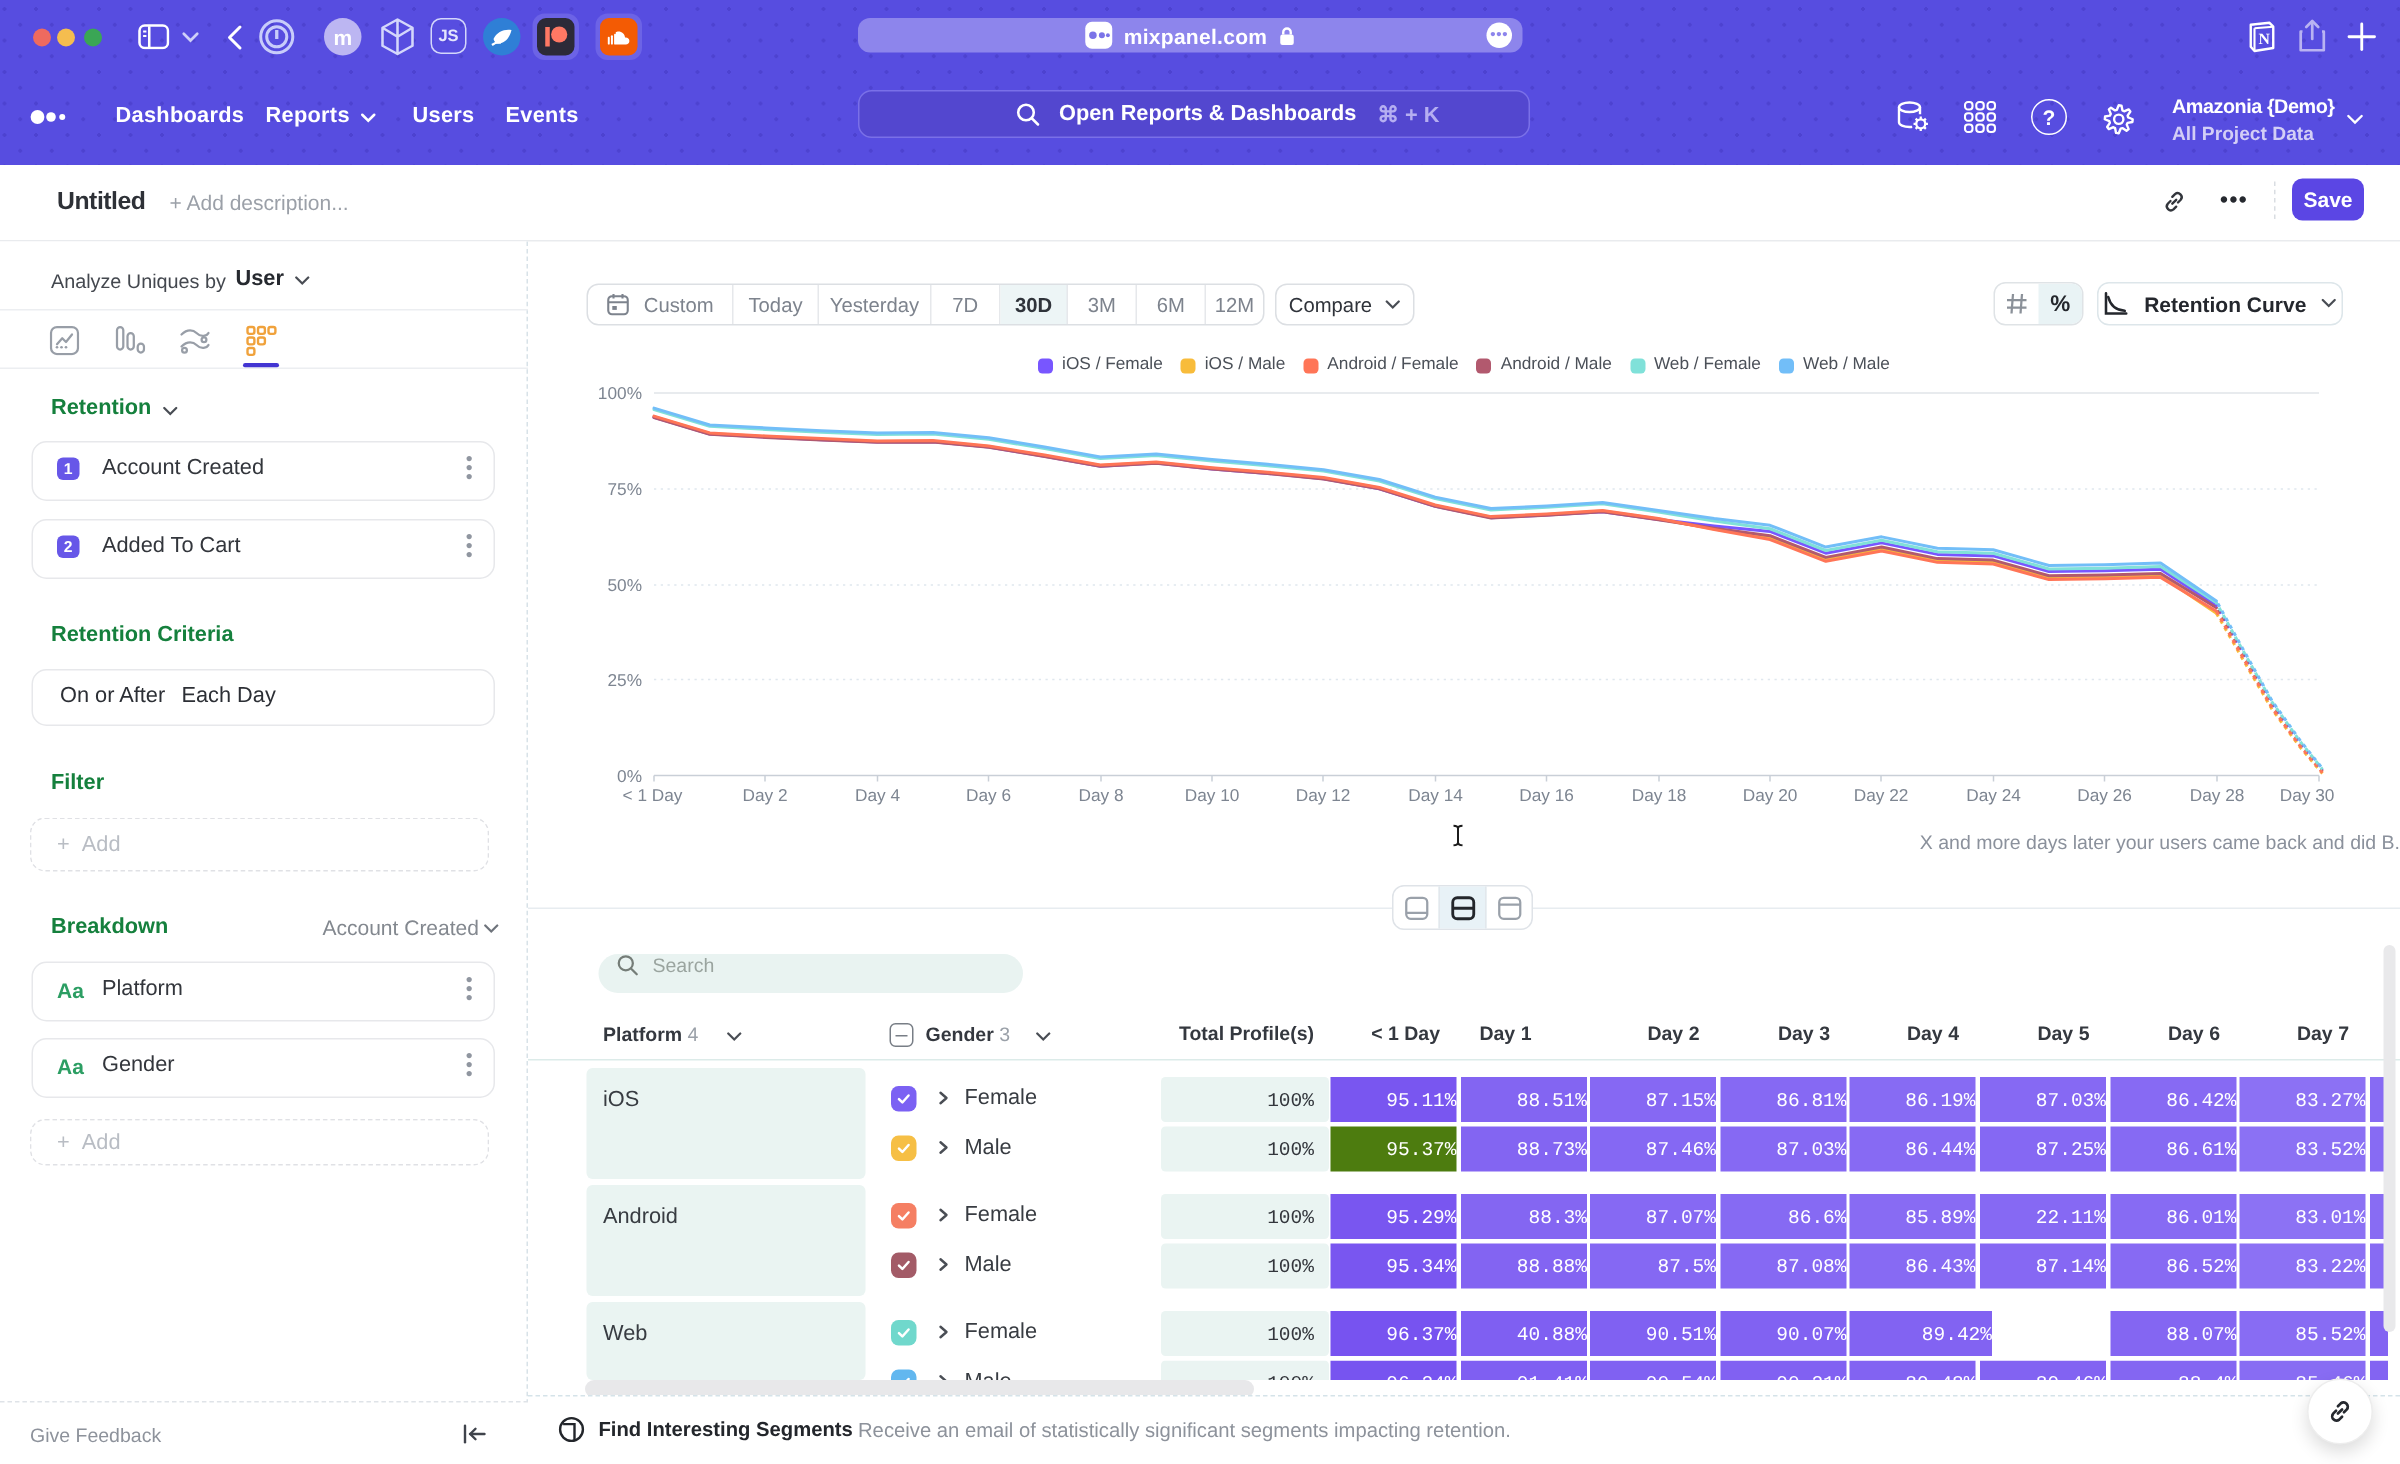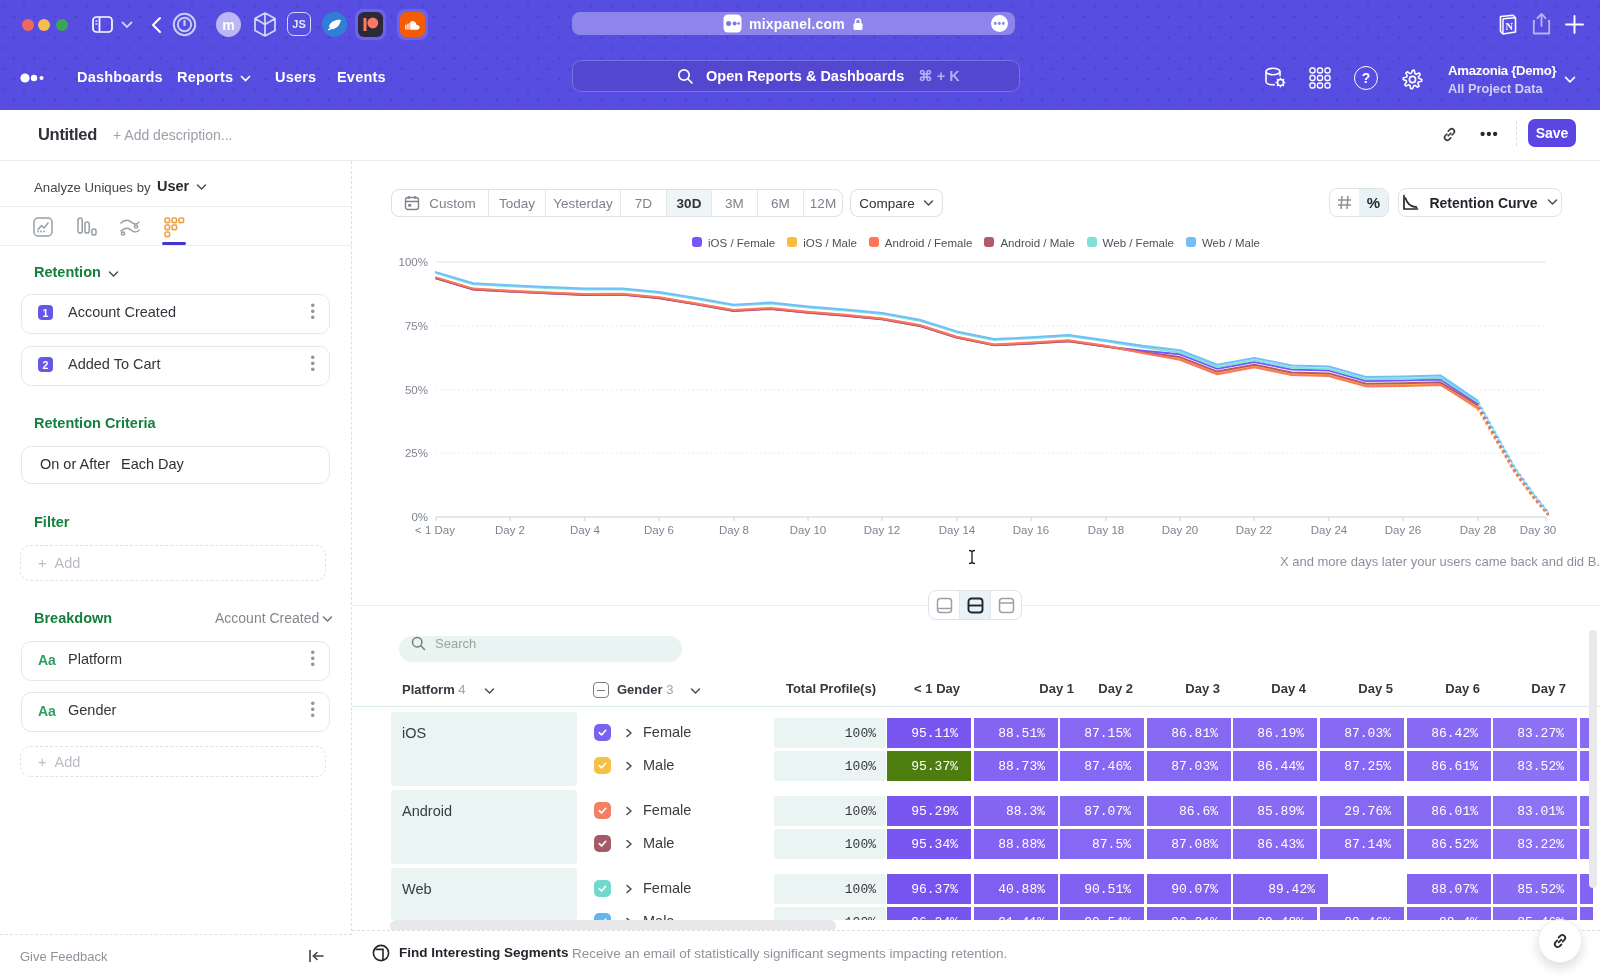--- a/index.html
+++ b/index.html
@@ -18,33 +18,33 @@
 .clab{position:absolute;left:46px;top:9px;font-size:14.5px;color:#33363c}
 .vdots{position:absolute;right:14px;top:8px;color:#9096a0;font-size:13px;letter-spacing:0;line-height:6px}
 .shead{position:absolute;left:34px;font-size:14.5px;font-weight:700;color:#15803d}
 .dadd{position:absolute;left:20px;width:306px;border:1px dashed #e0e1e5;border-radius:10px;color:#b9bdc4;font-size:14.5px;display:flex;align-items:center;padding-left:17px}
 .seg{position:absolute;left:391px;top:189px;height:28px;background:#fff;border:1px solid #dcdfe3;border-radius:8px;display:flex;align-items:stretch;overflow:hidden}
 .seg>div{display:flex;align-items:center;justify-content:center;font-size:13.5px;color:#7d838d;border-right:1px solid #e6e8eb}
 .seg>div:last-child{border-right:none}
 .btn{position:absolute;height:28px;background:#fff;border:1px solid #dcdfe3;border-radius:8px;display:flex;align-items:center;justify-content:center;font-size:13.5px;color:#2f333a}
 .ax{font-size:11.5px;fill:#7d8591;font-family:"Liberation Sans",sans-serif}
 .legend{position:absolute;left:352px;top:237px;width:1248px;display:flex;justify-content:center;gap:12px;font-size:11.5px;color:#4b5058}
-.litem{display:flex;align-items:flex-start;gap:6px}
+.litem{display:flex;align-items:flex-end;gap:6px}
 .sw{width:10px;height:10px;border-radius:3px;display:inline-block}
 .caption{position:absolute;left:352px;top:554px;width:1248px;text-align:right;font-size:13px;color:#8b919c}
 .toggles{position:absolute;left:928px;top:590px;width:94px;height:30px;background:#fff;border:1px solid #dfe3e8;border-radius:8px;display:flex}
 .toggles>div{flex:1;display:flex;align-items:center;justify-content:center}
 .searchbar{position:absolute;left:399px;top:636px;width:283px;height:26px;background:#e9f3f1;border-radius:13px;display:flex;align-items:flex-start;color:#9aa49f;font-size:13px}
 .hnum{font-size:13px;font-weight:700;color:#34383f;text-align:right;top:681px}
 .pblock{background:#eaf4f2;border-radius:4px}
 .plab{font-size:14.5px;color:#383c42}
 .glab{font-size:14.5px;color:#383c42}
 .cbx{width:17px;height:17px;border-radius:5px;display:flex;align-items:center;justify-content:center}
 .tcap{background:#eaf4f2;border-radius:3px;display:flex;align-items:center;justify-content:flex-end;padding-right:10px;font-family:"Liberation Mono",monospace;font-size:13px;color:#33363c}
-.dcell{display:flex;align-items:center;justify-content:flex-end;padding-right:13px;font-family:"Liberation Mono",monospace;font-size:13px;color:#fff}
+.dcell{display:flex;align-items:center;justify-content:flex-end;font-family:"Liberation Mono",monospace;font-size:13px;color:#fff}
 .botbar{position:absolute;left:352px;top:930px;width:1248px;height:46px;background:#fff;border-top:1px dashed #d5e3e9}
 .sfoot{position:absolute;left:0;top:934px;width:352px;height:42px;background:#fff;border-top:1px dashed #dfe3e8}
 .hsb{position:absolute;left:390px;top:920px;width:446px;height:12px;border-radius:6px;background:#e8e8ea}
 .vsb{position:absolute;left:1589px;top:630px;width:8px;height:258px;border-radius:4px;background:#e9e9eb}
 .fab{position:absolute;left:1538px;top:919px;width:44px;height:44px;border-radius:50%;background:#fff;border:1px solid #ededed;box-shadow:0 5px 12px rgba(0,0,0,.14);display:flex;align-items:center;justify-content:center}
 </style></head><body>
 
 <div class="topbar"></div>
 <div class="tl" style="left:22px;background:#ee6a5f"></div>
 <div class="tl" style="left:38px;background:#f5bd4f"></div>
@@ -426,21 +426,21 @@
   </svg>
 <div class="abs" style="left:593px;top:682px;width:16px;height:16px;border:1.5px solid #787e86;border-radius:4px;display:flex;align-items:center;justify-content:center">
     <div style="width:8px;border-top:1.8px solid #787e86"></div>
   </div>
 <div class="abs" style="left:617px;top:682px;font-size:13px;font-weight:700;color:#34383f">Gender <span style="color:#9aa0a8;font-weight:400">3</span></div>
 <svg class="abs" style="left:690px;top:688px" width="11" height="7" viewBox="0 0 11 7">
     <path d="M1.5 1 L5.5 5 L9.5 1" fill="none" stroke="#4a4e55" stroke-width="1.5" stroke-linecap="round"></path>
   </svg>
 <div class="abs hnum" style="left:764px;top:681px;width:112px">Total Profile(s)</div>
 <div class="abs hnum" style="left:887px;top:681px;width:73px">&lt; 1 Day</div>
-<div class="abs hnum" style="left:1001px;top:681px;width:73px">Day 1</div>
+<div class="abs hnum" style="left:948px;top:681px;width:73px">Day 1</div>
 <div class="abs hnum" style="left:1060px;top:681px;width:73px">Day 2</div>
 <div class="abs hnum" style="left:1147px;top:681px;width:73px">Day 3</div>
 <div class="abs hnum" style="left:1233px;top:681px;width:73px">Day 4</div>
 <div class="abs hnum" style="left:1320px;top:681px;width:73px">Day 5</div>
 <div class="abs hnum" style="left:1407px;top:681px;width:73px">Day 6</div>
 <div class="abs hnum" style="left:1493px;top:681px;width:73px">Day 7</div>
 <div class="abs" style="left:352px;top:706px;width:1248px;border-top:1px solid #dcebe9"></div>
 <div class="abs pblock" style="left:391px;top:712px;width:186px;height:74px"></div>
 <div class="abs plab" style="left:402px;top:725px">iOS</div>
 <div class="abs pblock" style="left:391px;top:790px;width:186px;height:74px"></div>
@@ -493,21 +493,21 @@
 <div class="abs gchev" style="left:623px;top:803px"><svg width="12" height="12" viewBox="0 0 12 12">
       <path d="M4 2.5 L8 6 L4 9.5" fill="none" stroke="#4a4e55" stroke-width="1.6" stroke-linecap="round" stroke-linejoin="round"></path>
     </svg></div>
 <div class="abs glab" style="left:643px;top:802px">Female</div>
 <div class="abs tcap" style="left:774px;top:796px;width:112px;height:30px">100%</div>
 <div class="abs dcell" style="left:887px;top:796px;width:84px;height:30px;background:rgb(121,86,240)">95.29%</div>
 <div class="abs dcell" style="left:974px;top:796px;width:84px;height:30px;background:rgb(132,102,242)">88.3%</div>
 <div class="abs dcell" style="left:1060px;top:796px;width:84px;height:30px;background:rgb(134,105,243)">87.07%</div>
 <div class="abs dcell" style="left:1147px;top:796px;width:84px;height:30px;background:rgb(134,106,243)">86.6%</div>
 <div class="abs dcell" style="left:1233px;top:796px;width:84px;height:30px;background:rgb(136,107,243)">85.89%</div>
-<div class="abs dcell" style="left:1320px;top:796px;width:84px;height:30px;background:rgb(134,105,243)">29.76%</div>
+<div class="abs dcell" style="left:1320px;top:796px;width:84px;height:30px;background:rgb(134,105,243)">22.11%</div>
 <div class="abs dcell" style="left:1407px;top:796px;width:84px;height:30px;background:rgb(135,107,243)">86.01%</div>
 <div class="abs dcell" style="left:1493px;top:796px;width:84px;height:30px;background:rgb(140,114,244)">83.01%</div>
 <div class="abs dcell" style="left:1580px;top:796px;width:12px;height:30px;background:rgb(136,108,243)"></div>
 <div class="abs cbx" style="left:594px;top:835px;background:#a35b67">
     <svg width="11" height="11" viewBox="0 0 12 12">
       <path d="M2.5 6.2 L5 8.7 L9.5 3.6" fill="none" stroke="#fff" stroke-width="1.8" stroke-linecap="round" stroke-linejoin="round"></path>
     </svg>
   </div>
 <div class="abs gchev" style="left:623px;top:836px"><svg width="12" height="12" viewBox="0 0 12 12">
       <path d="M4 2.5 L8 6 L4 9.5" fill="none" stroke="#4a4e55" stroke-width="1.6" stroke-linecap="round" stroke-linejoin="round"></path>

